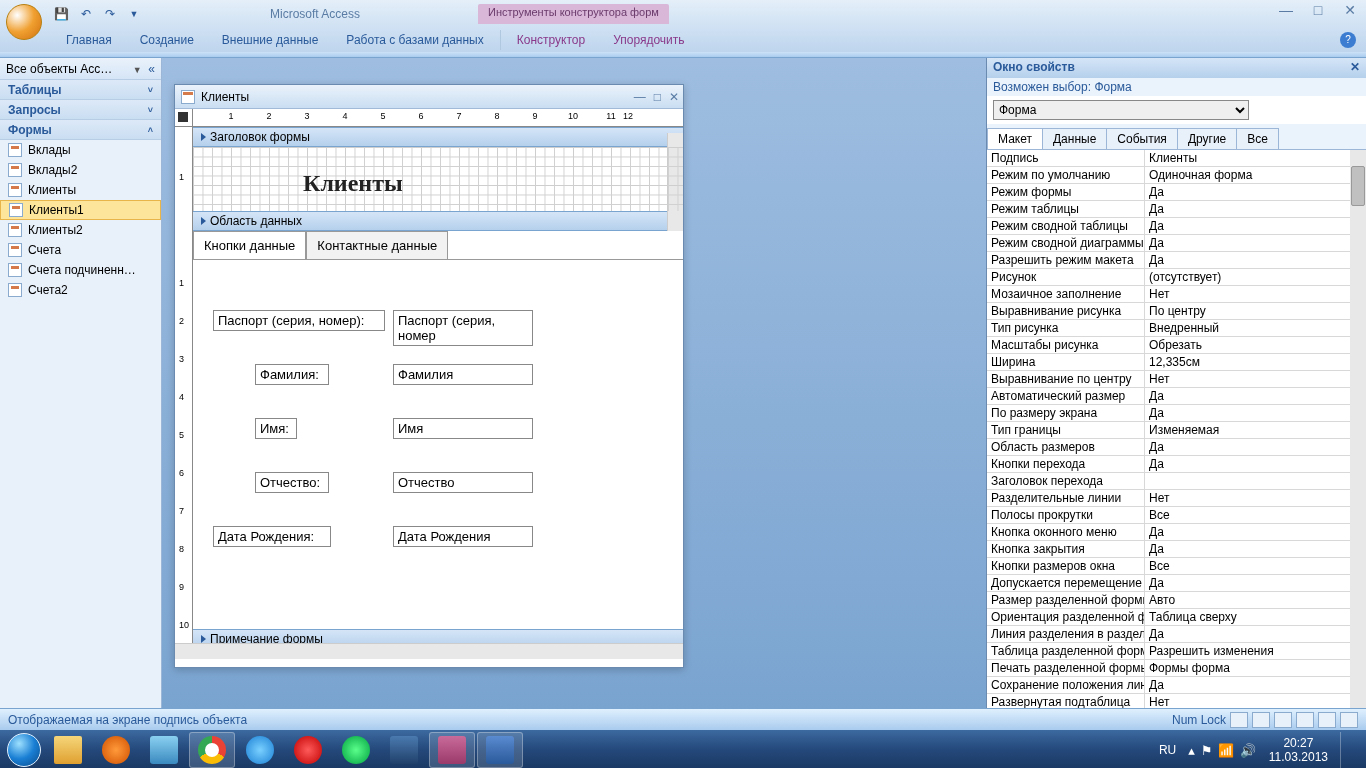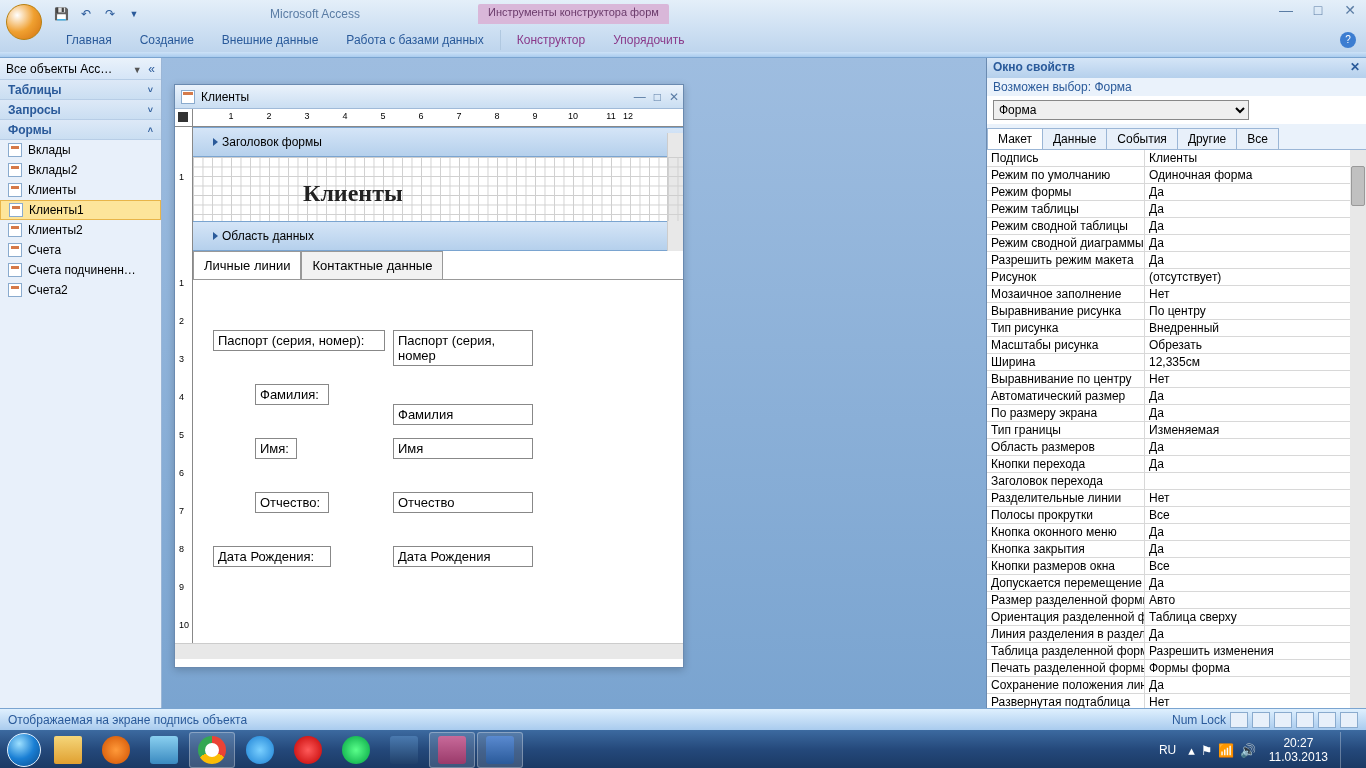--- a/index.html
+++ b/index.html
@@ -40,21 +40,21 @@
 .fw-title .icon{width:14px;height:14px;border:1px solid #8aabce;background:#fff;margin-right:6px;position:relative;}
 .fw-title .icon::after{content:"";position:absolute;left:1px;top:1px;right:1px;height:3px;background:#d57a4a;}
 .fw-controls{position:absolute;right:4px;display:flex;gap:8px;color:#5a7ca4;}
 .fw-body{height:534px;position:relative;background:#fff;overflow:hidden;}
 .ruler-h{height:18px;background:#fff;border-bottom:1px solid #888;position:relative;margin-left:18px;}
 .ruler-h .num{position:absolute;top:2px;font-size:9px;transform:translateX(-50%);}
 .ruler-v{position:absolute;left:0;top:18px;bottom:0;width:18px;background:#fff;border-right:1px solid #888;}
 .ruler-v .num{position:absolute;font-size:9px;left:4px;transform:translateY(-50%);}
 .selector{position:absolute;left:0;top:0;width:18px;height:18px;background:#fff;border-right:1px solid #888;border-bottom:1px solid #888;}
 .selector::after{content:"";position:absolute;left:3px;top:3px;width:10px;height:10px;background:#333;}
-.section-bar{height:30px;background:linear-gradient(to bottom,#d5e5f7,#b5d0ec);border-top:1px solid #7aa4d0;border-bottom:1px solid #7aa4d0;display:flex;align-items:center;padding-left:20px;margin-left:18px;}
+.section-bar{height:20px;background:linear-gradient(to bottom,#d5e5f7,#b5d0ec);border-top:1px solid #7aa4d0;border-bottom:1px solid #7aa4d0;display:flex;align-items:center;padding-left:8px;margin-left:18px;}
 .section-bar .tri{width:0;height:0;border-left:5px solid #2a5a9a;border-top:4px solid transparent;border-bottom:4px solid transparent;margin-right:4px;}
 .section-grid{margin-left:18px;position:relative;background-image:linear-gradient(to right,#d0d0d0 1px,transparent 1px),linear-gradient(to bottom,#d0d0d0 1px,transparent 1px),linear-gradient(to right,#888 1px,transparent 1px),linear-gradient(to bottom,#888 1px,transparent 1px);background-size:9.5px 9.5px,9.5px 9.5px,38px 38px,38px 38px;}
 .sg-header{height:64px;}
 .form-title-label{position:absolute;left:110px;top:22px;font-family:Cambria,serif;font-size:24px;font-weight:bold;color:#222;}
 .sg-detail{height:398px;background:#fff;}
 .detail-inner{position:absolute;inset:0;background:#fff;}
 .tabctl{position:absolute;left:0;top:0;right:0;}
 .tab-row{display:flex;background:#fff;}
 .tab-btn{padding:6px 10px;border:1px solid #999;background:#f2f2f2;border-bottom:none;font-size:13px;}
 .tab-btn.active{background:#fff;border-top:1px solid #999;}
@@ -208,28 +208,28 @@
         </div>
 
         <div class="section-bar">
           <span class="tri"></span>
             <span>Область данных</span>
         </div>
         <div class="section-grid sg-detail">
           <div class="detail-inner">
             <div class="tabctl">
               <div class="tab-row">
-                <div class="tab-btn active">Личные линии</div>
+                <div class="tab-btn active">Кнопки данные</div>
                 <div class="tab-btn">Контактные данные</div>
               </div>
               <div class="tab-page" id="tab-page">
                   <div class="fld-label" style="left: 20px; top: 50px; width: 172px;">Паспорт (серия, номер):</div>
                   <div class="fld-input" style="left: 200px; top: 50px;">Паспорт (серия, номер</div>
                   <div class="fld-label" style="left: 62px; top: 104px; width: 74px;">Фамилия:</div>
-                  <div class="fld-input" style="left: 200px; top: 104px; margin-top: 20px;">Фамилия</div>
+                  <div class="fld-input" style="left: 200px; top: 104px;">Фамилия</div>
                   <div class="fld-label" style="left: 62px; top: 158px; width: 42px;">Имя:</div>
                   <div class="fld-input" style="left: 200px; top: 158px;">Имя</div>
                   <div class="fld-label" style="left: 62px; top: 212px; width: 74px;">Отчество:</div>
                   <div class="fld-input" style="left: 200px; top: 212px;">Отчество</div>
                   <div class="fld-label" style="left: 20px; top: 266px; width: 118px;">Дата Рождения:</div>
                   <div class="fld-input" style="left: 200px; top: 266px;">Дата Рождения</div>
                 </div>
             </div>
           </div>
         </div>

